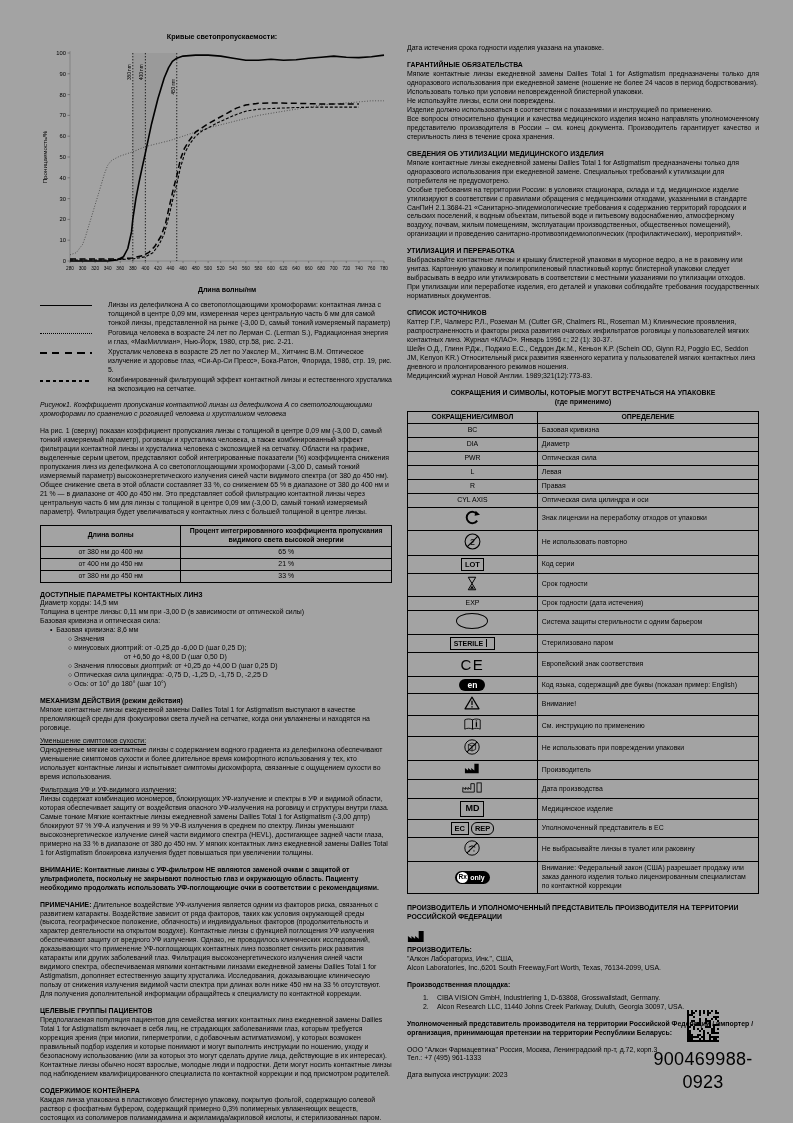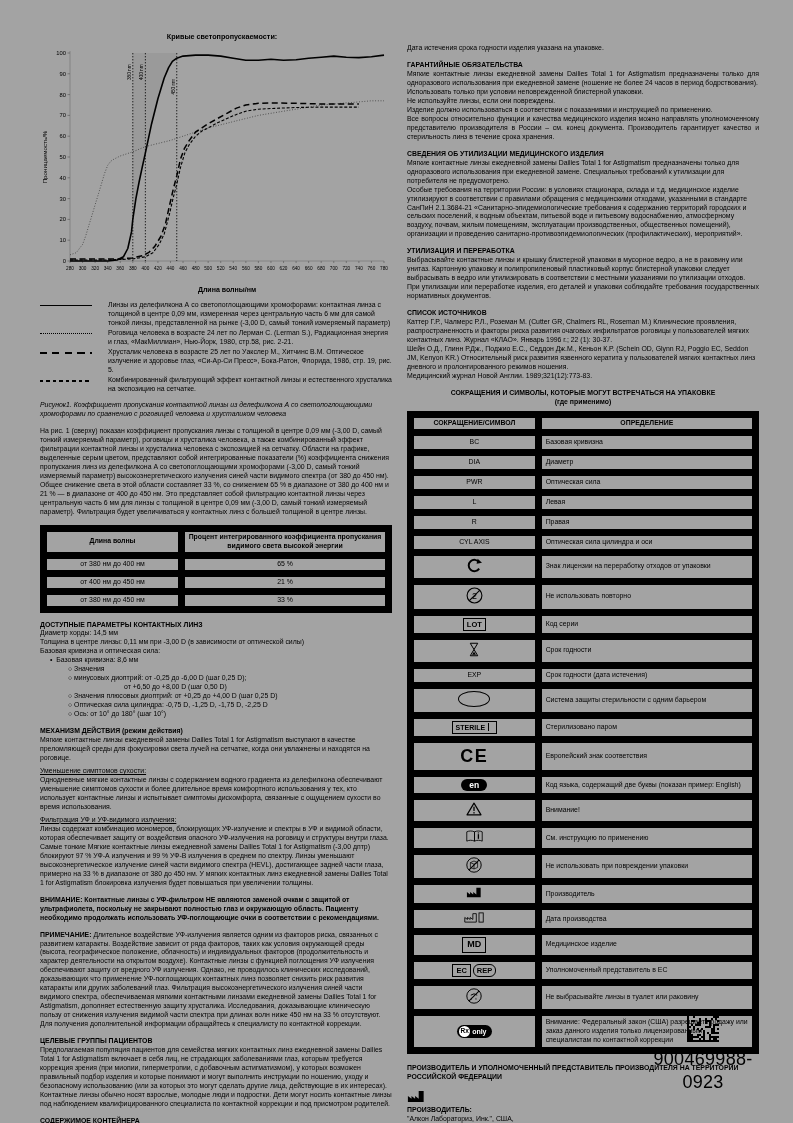--- a/index.html
+++ b/index.html
@@ -22,39 +22,39 @@
   .leg-row{display:flex;margin-bottom:1px;}
   .leg-sample{width:52px;flex:0 0 52px;margin-right:16px;margin-top:4px;}
   .ls-solid{border-top:1.7px solid #000;}
   .ls-fine-dotted{border-top:1.7px dotted #000;}
   .ls-long-dash{height:2.2px;background:repeating-linear-gradient(90deg,#000 0 7px,transparent 7px 12.5px);}
   .ls-short-dash{height:1.8px;background:repeating-linear-gradient(90deg,#000 0 3.5px,transparent 3.5px 6.5px);}
   .leg-text{flex:1;}
   .caption{font-style:italic;margin-top:7px;}
   
   table{border-collapse:collapse;width:100%;}
-  th,td{border:7px solid #000000;padding:1px 3px;vertical-align:middle;}
+  th,td{border:1px solid #000000;padding:1px 3px;vertical-align:middle;}
   th{font-weight:bold;text-align:center;font-size:6.9px;}
   .wl-table td{text-align:center;}
   .wl-table .c1{width:40%;}
   .sym-table{margin-top:4px;}
   .sym-table .c1{width:37%;text-align:center;}
   .sym-table td{padding:2px 4px;}
   .sym-table td.c1{text-align:center;}
   
   .ind1{padding-left:10px;}
   .ind2{padding-left:28px;}
   .ind3{padding-left:84px;}
   
   .boxed{display:inline-block;border:1px solid #000;padding:0 3px;font-weight:bold;font-size:7.5px;line-height:1.5;}
   .md-box{font-size:9px;padding:0 4px;}
   .oval-shape{display:inline-block;width:30px;height:14px;border:1px solid #000;border-radius:50%;}
   .sterile-box{display:inline-flex;align-items:center;border:1px solid #000;padding:1px 3px;font-weight:bold;font-size:7px;}
   .sterile-box .st-div{display:inline-block;border-left:1.2px solid #000;width:4px;height:8px;margin-left:3px;}
-  .ce-mark{font-size:18px;letter-spacing:1.5px;font-weight:bold;}
+  .ce-mark{font-size:15px;letter-spacing:1.5px;font-weight:normal;}
   .en-pill{display:inline-block;background:#000;color:#fff;font-weight:bold;font-size:8.5px;padding:0.5px 8px;border-radius:8px;}
   .rx-pill{display:inline-flex;align-items:center;background:#000;color:#fff;border-radius:7px;padding:1px 5px 1px 2px;}
   .rx-circ{display:inline-flex;align-items:center;justify-content:center;background:#fff;color:#000;width:11px;height:11px;border-radius:50%;font-weight:bold;font-size:6.5px;margin-right:2px;}
   .rx-only{font-weight:bold;font-size:7px;color:#fff;}
   .mfr-heading{font-weight:bold;margin-top:10px;}
   .numline{display:flex;padding-left:16px;}
   .numline .n{width:14px;flex:0 0 14px;}
   
   .barcode-wrap{position:absolute;left:638px;top:1010px;width:130px;text-align:center;}
   .barcode-num{font-size:18px;letter-spacing:0.3px;margin-top:3px;}

